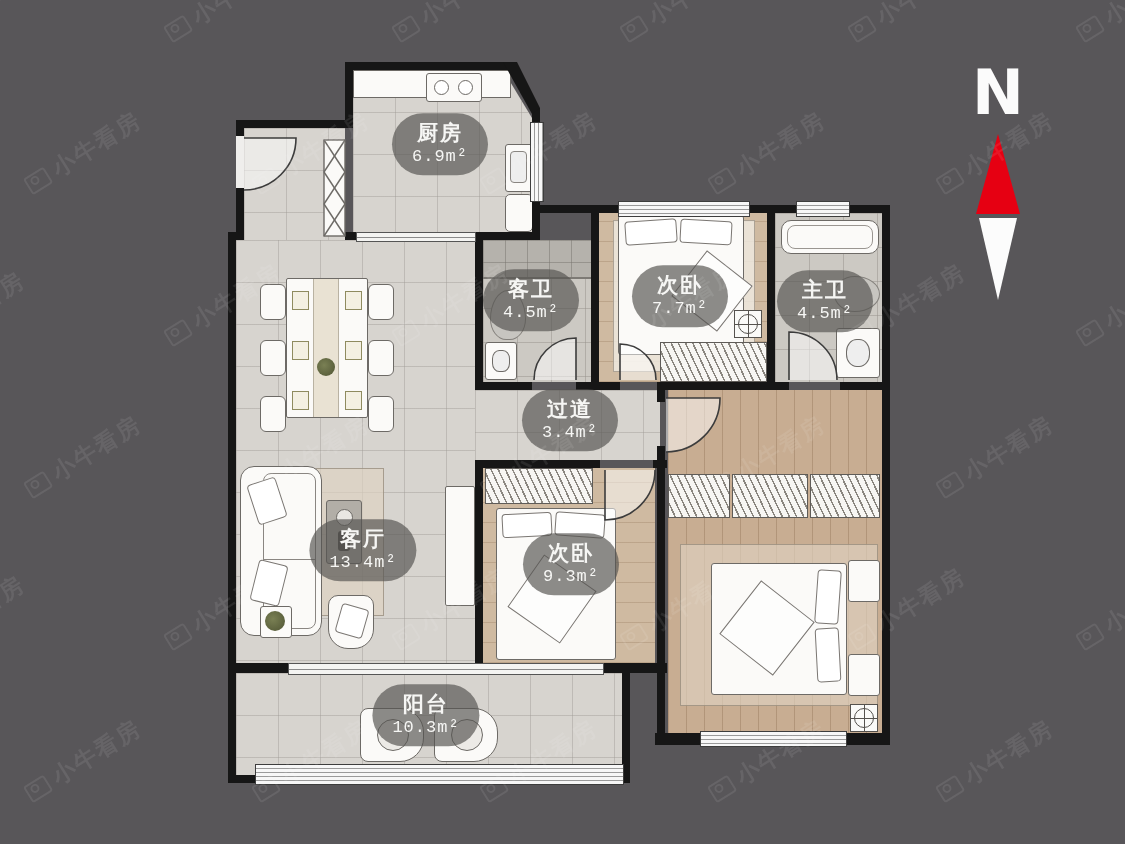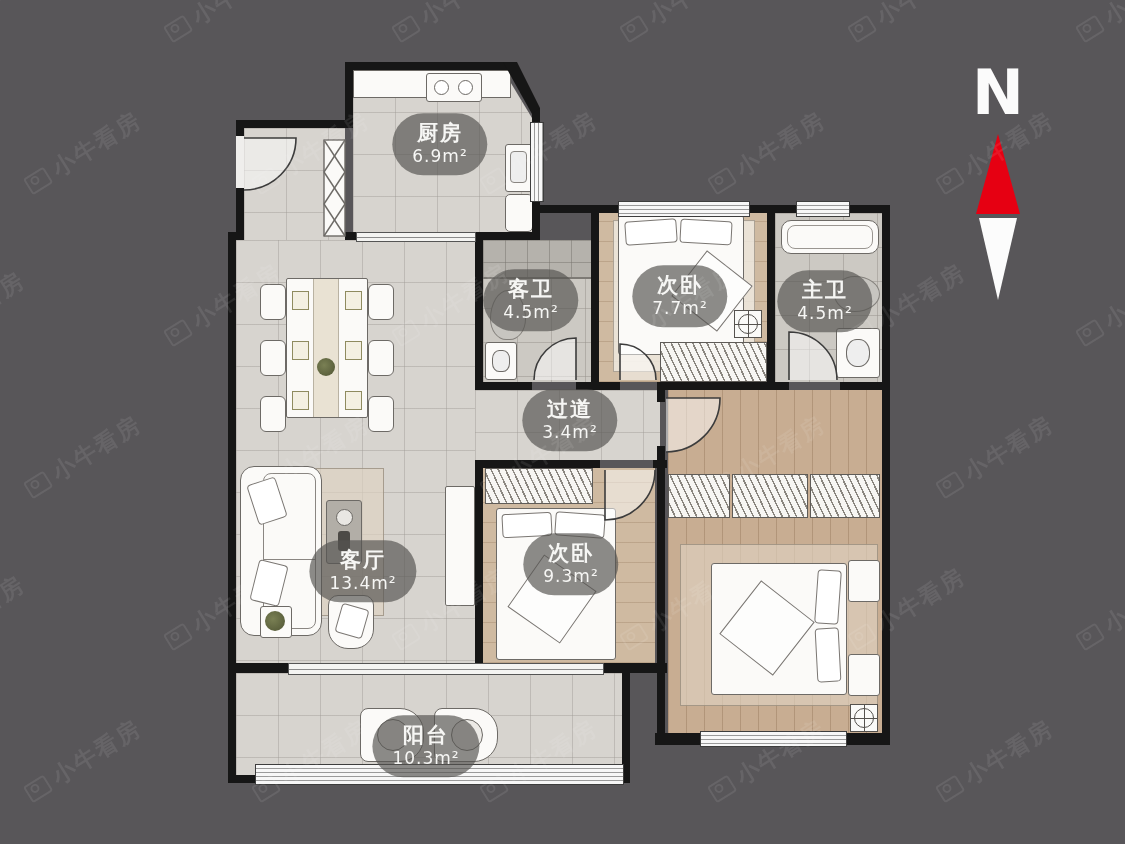--- a/index.html
+++ b/index.html
@@ -50,21 +50,21 @@
   .target::before{content:'';position:absolute;inset:3px;border:1.3px solid #55524e;border-radius:50%;}
   .target::after{content:'';position:absolute;inset:0;
     background:linear-gradient(#55524e,#55524e) center/100% 1px no-repeat,
                linear-gradient(#55524e,#55524e) center/1px 100% no-repeat;}
   .plant{position:absolute;z-index:3;border-radius:50%;background:radial-gradient(circle at 40% 40%, #7a8054, #4f5433);}
   
   .pill{position:absolute;z-index:7;transform:translate(-50%,-50%);
     background:rgba(86,84,81,.68);border-radius:46px;text-align:center;
     padding:7px 20px;color:#f6f6f4;line-height:1.25;white-space:nowrap;}
   .pill .nm{font-size:21px;font-weight:600;letter-spacing:2px;display:block;}
-  .pill .ar{font-size:17px;letter-spacing:1px;display:block;}
+  .pill .ar{font-size:17px;letter-spacing:1px;display:block;font-family:Liberation Mono, monospace;}
   
   .wm-layer{position:absolute;inset:0;z-index:9;pointer-events:none;overflow:hidden;}
   .wm{position:absolute;transform:rotate(-32deg);color:rgba(255,255,255,.085);
       font-size:23px;letter-spacing:2px;font-weight:600;white-space:nowrap;}
   .wm-cam{display:inline-block;width:20px;height:15px;border:2.5px solid currentColor;
       border-radius:3px;margin-right:7px;vertical-align:-2px;position:relative;}
   .wm-cam::after{content:'';position:absolute;width:5px;height:5px;border:2px solid currentColor;
       border-radius:50%;left:3px;top:1px;}
   
   .compass{position:absolute;z-index:8;text-align:center;}
@@ -257,29 +257,29 @@
       <span class="ar">7.7m²</span>
     </div>
     <div class="pill" style="left:597px;top:239px;">
       <span class="nm">主卫</span>
       <span class="ar">4.5m²</span>
     </div>
     <div class="pill" style="left:342px;top:358px;">
       <span class="nm">过道</span>
       <span class="ar">3.4m²</span>
     </div>
-    <div class="pill" style="left:135px;top:509px;">
+    <div class="pill" style="left:135px;top:488px;">
       <span class="nm">客厅</span>
       <span class="ar">13.4m²</span>
     </div>
     <div class="pill" style="left:343px;top:502px;">
       <span class="nm">次卧</span>
       <span class="ar">9.3m²</span>
     </div>
-    <div class="pill" style="left:198px;top:684px;">
+    <div class="pill" style="left:198px;top:653px;">
       <span class="nm">阳台</span>
       <span class="ar">10.3m²</span>
     </div>
   </div>
 
   <div class="compass" style="left:952px;top:62px;width:92px;">
     <div class="n-label">N</div>
     <svg width="46" height="170" viewBox="0 0 46 170" style="margin:0 auto;">
       <polygon points="23,2 45,82 1,82" fill="#e60012"></polygon>
       <polygon points="23,168 4,86 42,86" fill="#fcfcfc"></polygon>

